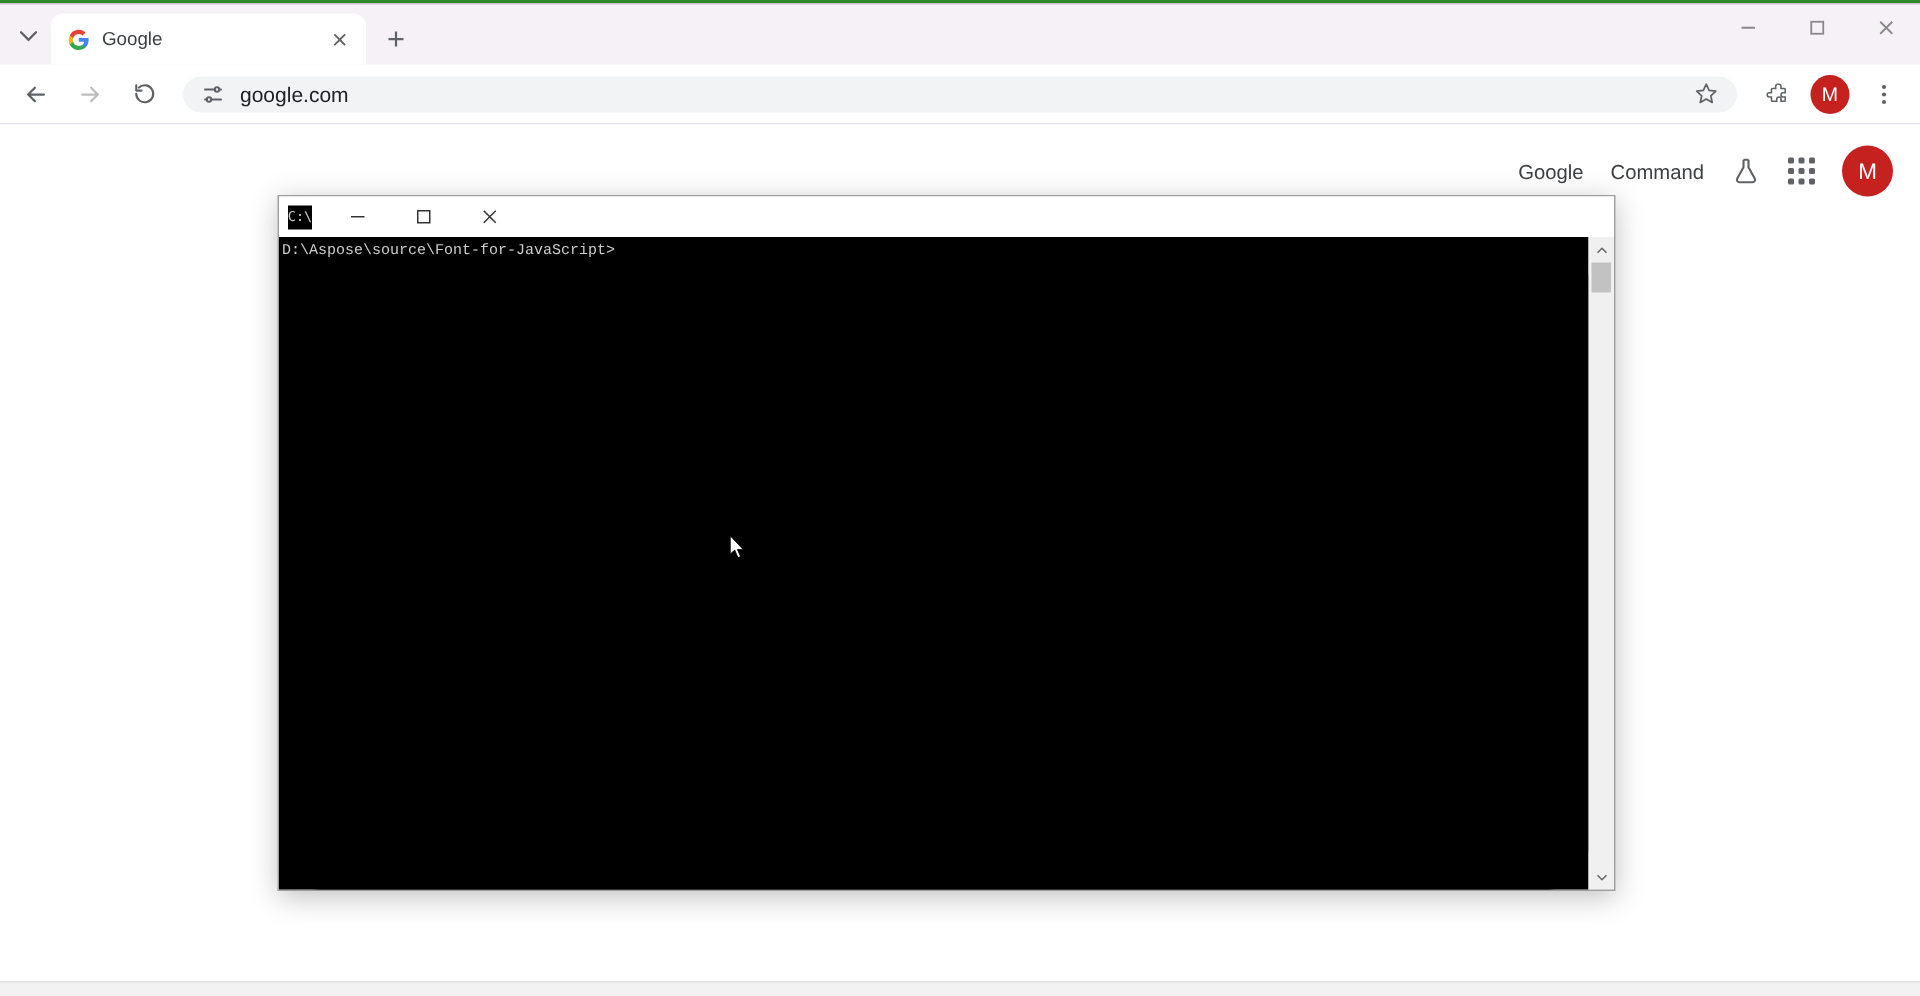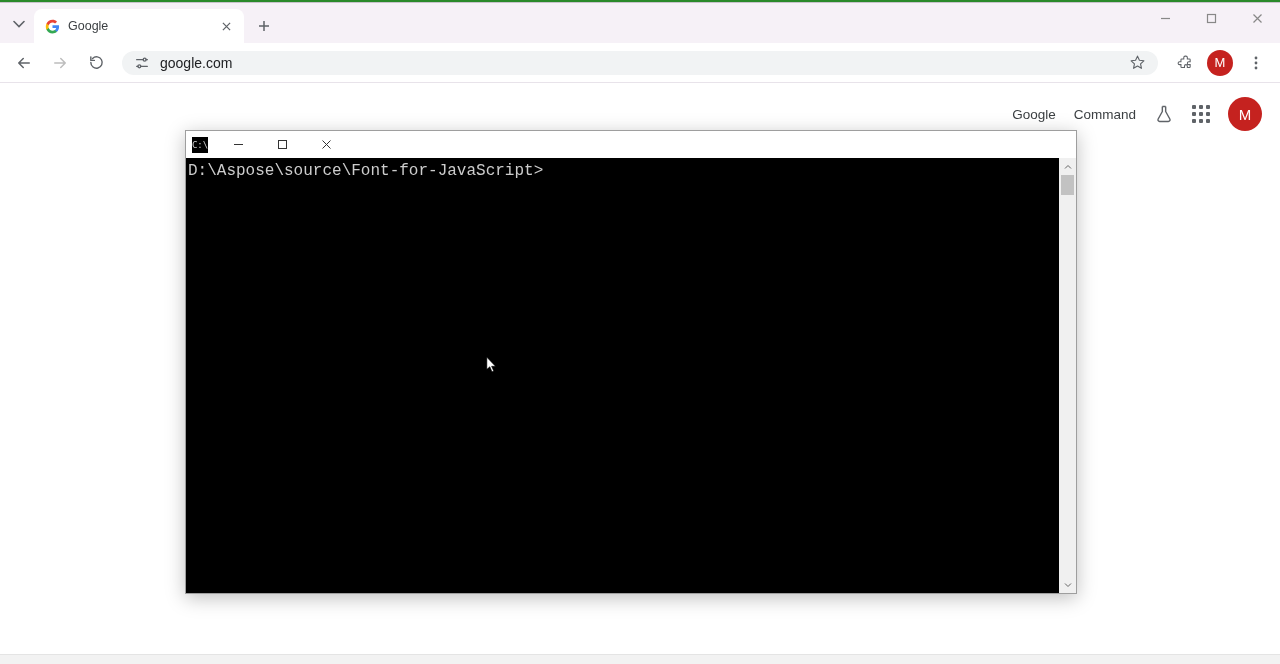--- a/index.html
+++ b/index.html
@@ -188,21 +188,21 @@
   .cmd-body-wrap {
     flex:1;
     display:flex;
     background:#000;
   }
   .cmd-body {
     flex:1;
     background:#000;
     color:#cccccc;
     font-family: Consolas, "Courier New", monospace;
-    font-size:16px;
+    font-size:10px;
     padding: 4px 2px;
     white-space:pre;
     position:relative;
     border-radius:27px;
   }
   .cmd-cursor-pointer {
     position:absolute;
     left:300px; top:198px;
     width:12px; height:18px;
     pointer-events:none;

